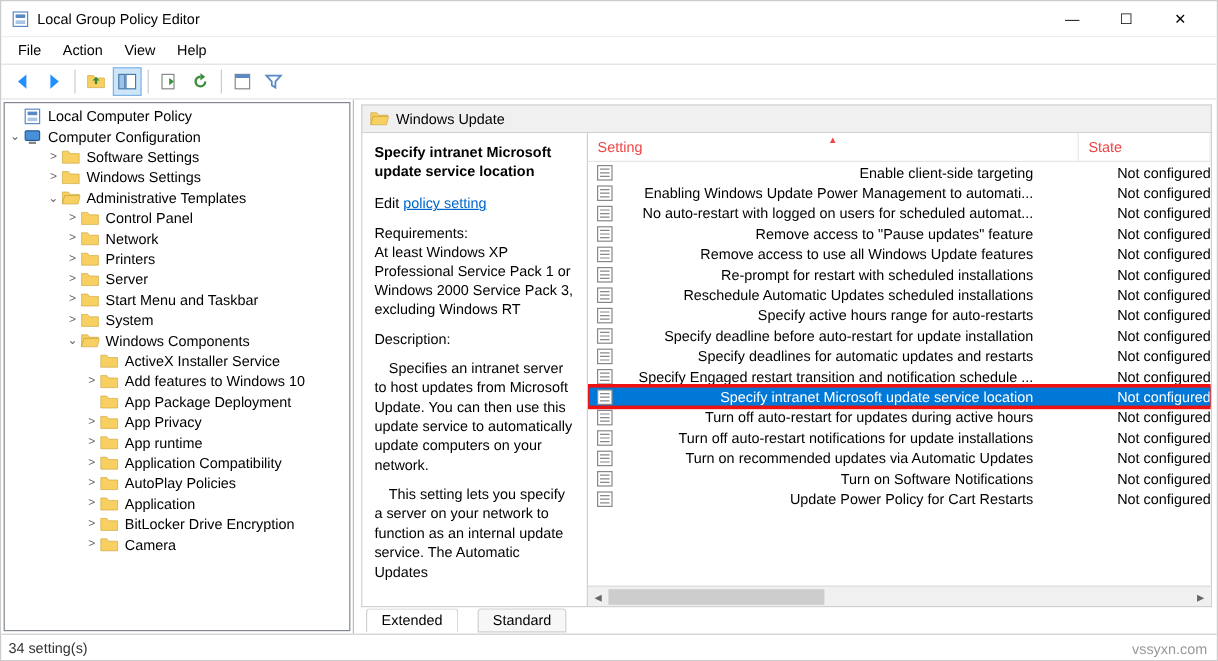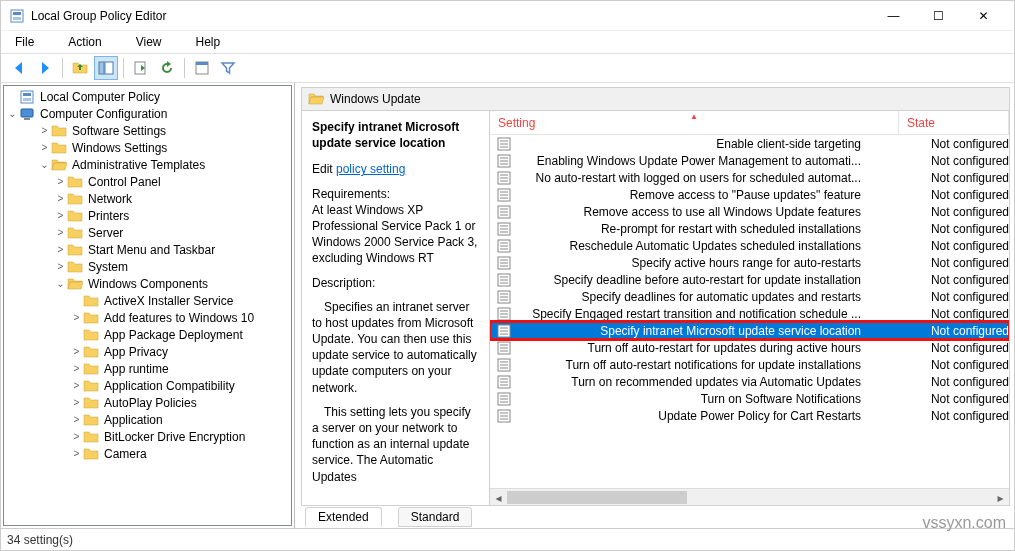--- a/index.html
+++ b/index.html
@@ -1,21 +1,21 @@
 <!DOCTYPE html>
 <html><head>
 <meta charset="utf-8">
 <style>
 * { box-sizing: border-box; margin: 0; padding: 0; font-family: "Segoe UI", Tahoma, sans-serif; font-size: 12px; }
 body { background: #fff; width: 1015px; height: 551px; overflow: hidden; border:1px solid #ccc; display:flex; flex-direction:column; position:relative;}
 .titlebar { height: 30px; display: flex; align-items: center; padding: 0 8px; border-bottom:1px solid #eee;justify-content:space-between;}
 .titlebar .icon { width:16px; height:16px; margin-right:6px;}
 .titlebar .title { flex:1; }
 .wbtn { width:45px; height:29px; display:flex; align-items:center; justify-content:center;}
-.menubar { height:22px; display:flex; align-items:center; padding:0 6px; gap:18px;}
+.menubar { height:22px; display:flex; align-items:center; padding:0 6px; gap:2px;}
 .menubar span { padding:2px 8px;}
 .toolbar { height:30px; display:flex; align-items:center; padding:2px 6px; gap:2px; border-top:1px solid #e0e0e0; border-bottom:1px solid #e0e0e0;}
 .tbtn { width:24px; height:24px; display:flex; align-items:center; justify-content:center; border:1px solid transparent;}
 .tsep{width:1px;height:20px;background:#ccc;margin:0 3px;}
 .content { flex:1; display:flex; min-height:0;}
 .treepane { width:294px; border-right:1px solid #bcbcbc; display:flex; flex-direction:column; padding:2px; background:#fff;}
 .treepane .inner { flex:1; border:1px solid #828790; overflow:auto; padding:2px 0 2px 2px;}
 .tree-row { display:flex; align-items:center; height:17px; white-space:nowrap; padding-right:4px;}
 .tree-row .exp{width:13px;text-align:center;color:#666;font-size:10px;}
 .tree-row .tricon{width:16px;height:16px;flex-shrink:0;margin-right:3px;}
@@ -475,13 +475,13 @@
     <div class="tabs">
       <div class="tab active">Extended</div>
       <div class="tab">Standard</div>
     </div>
   </div>
 </div>
 
 <div class="statusbar">
   <span>34 setting(s)</span>
 </div>
-<div style="position:absolute;right:8px;bottom:18px;font-size:16px;color:#999">vssyxn.com</div>
+<div style="position:absolute;right:8px;bottom:2px;font-size:12px;color:#999">vssyxn.com</div>
 
 </body></html>

